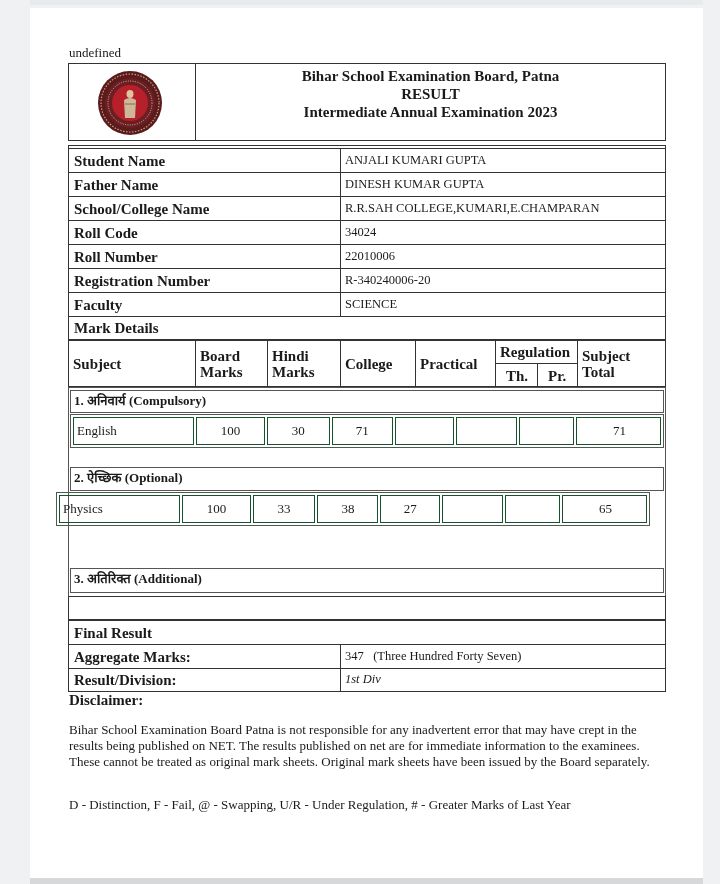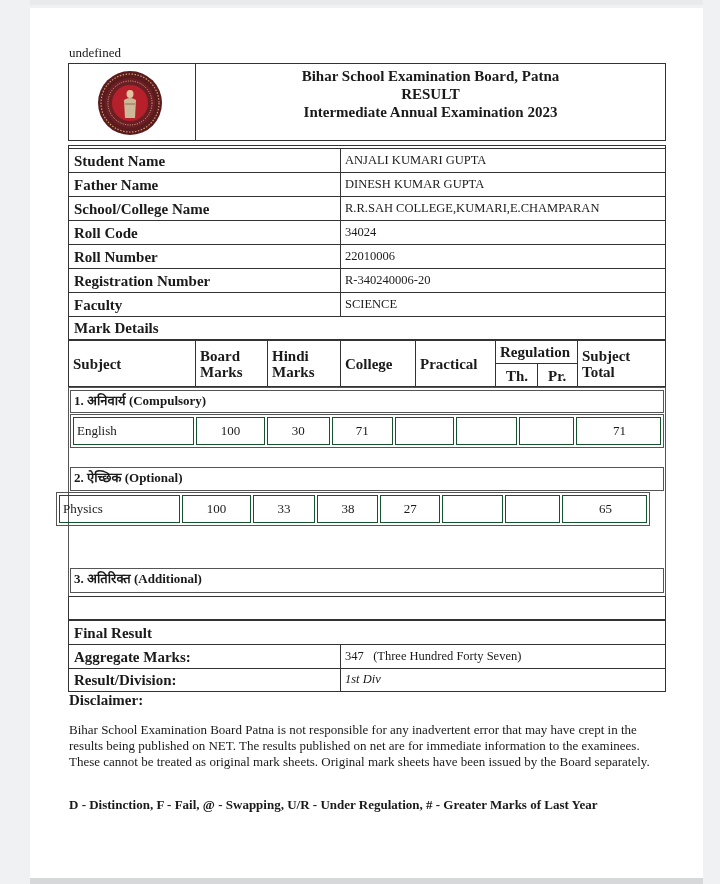--- a/index.html
+++ b/index.html
@@ -34,21 +34,21 @@
 
   table.marks { position: absolute; border-collapse: separate; border-spacing: 2px; border: 1px solid #555; font-family: "Liberation Serif", serif; font-size: 13px; }
   table.marks td { border: 1px solid #14532d; padding: 0 3px; height: 28px; box-sizing: border-box; }
   table.marks td.c { text-align: center; }
   table.marks td.r { text-align: right; padding-right: 34px; }
 
   .section { position: absolute; border: 1px solid #555; box-sizing: border-box; font-weight: bold; font-size: 13px; font-family: "Liberation Serif", serif; padding-left: 3px; line-height: 20px; }
   .outer { position: absolute; border: 1px solid #555; box-sizing: border-box; }
 
   .para { position: absolute; left: 69px; top: 722px; width: 590px; font-size: 13px; line-height: 16px; font-family: "Liberation Serif", serif; }
-  .legend { position: absolute; left: 69px; top: 797px; width: 590px; font-size: 13px; line-height: 16px; font-weight: bold; font-family: "Liberation Serif", serif; }
+  .legend { position: absolute; left: 69px; top: 797px; width: 590px; font-size: 13px; line-height: 16px; font-weight: normal; font-family: "Liberation Serif", serif; }
 </style>
 </head>
 <body>
 
 <div class="top-strip"></div>
 <div class="page"></div>
 <div class="bottom-bar"></div>
 
 <div class="undef">undefined</div>
 

